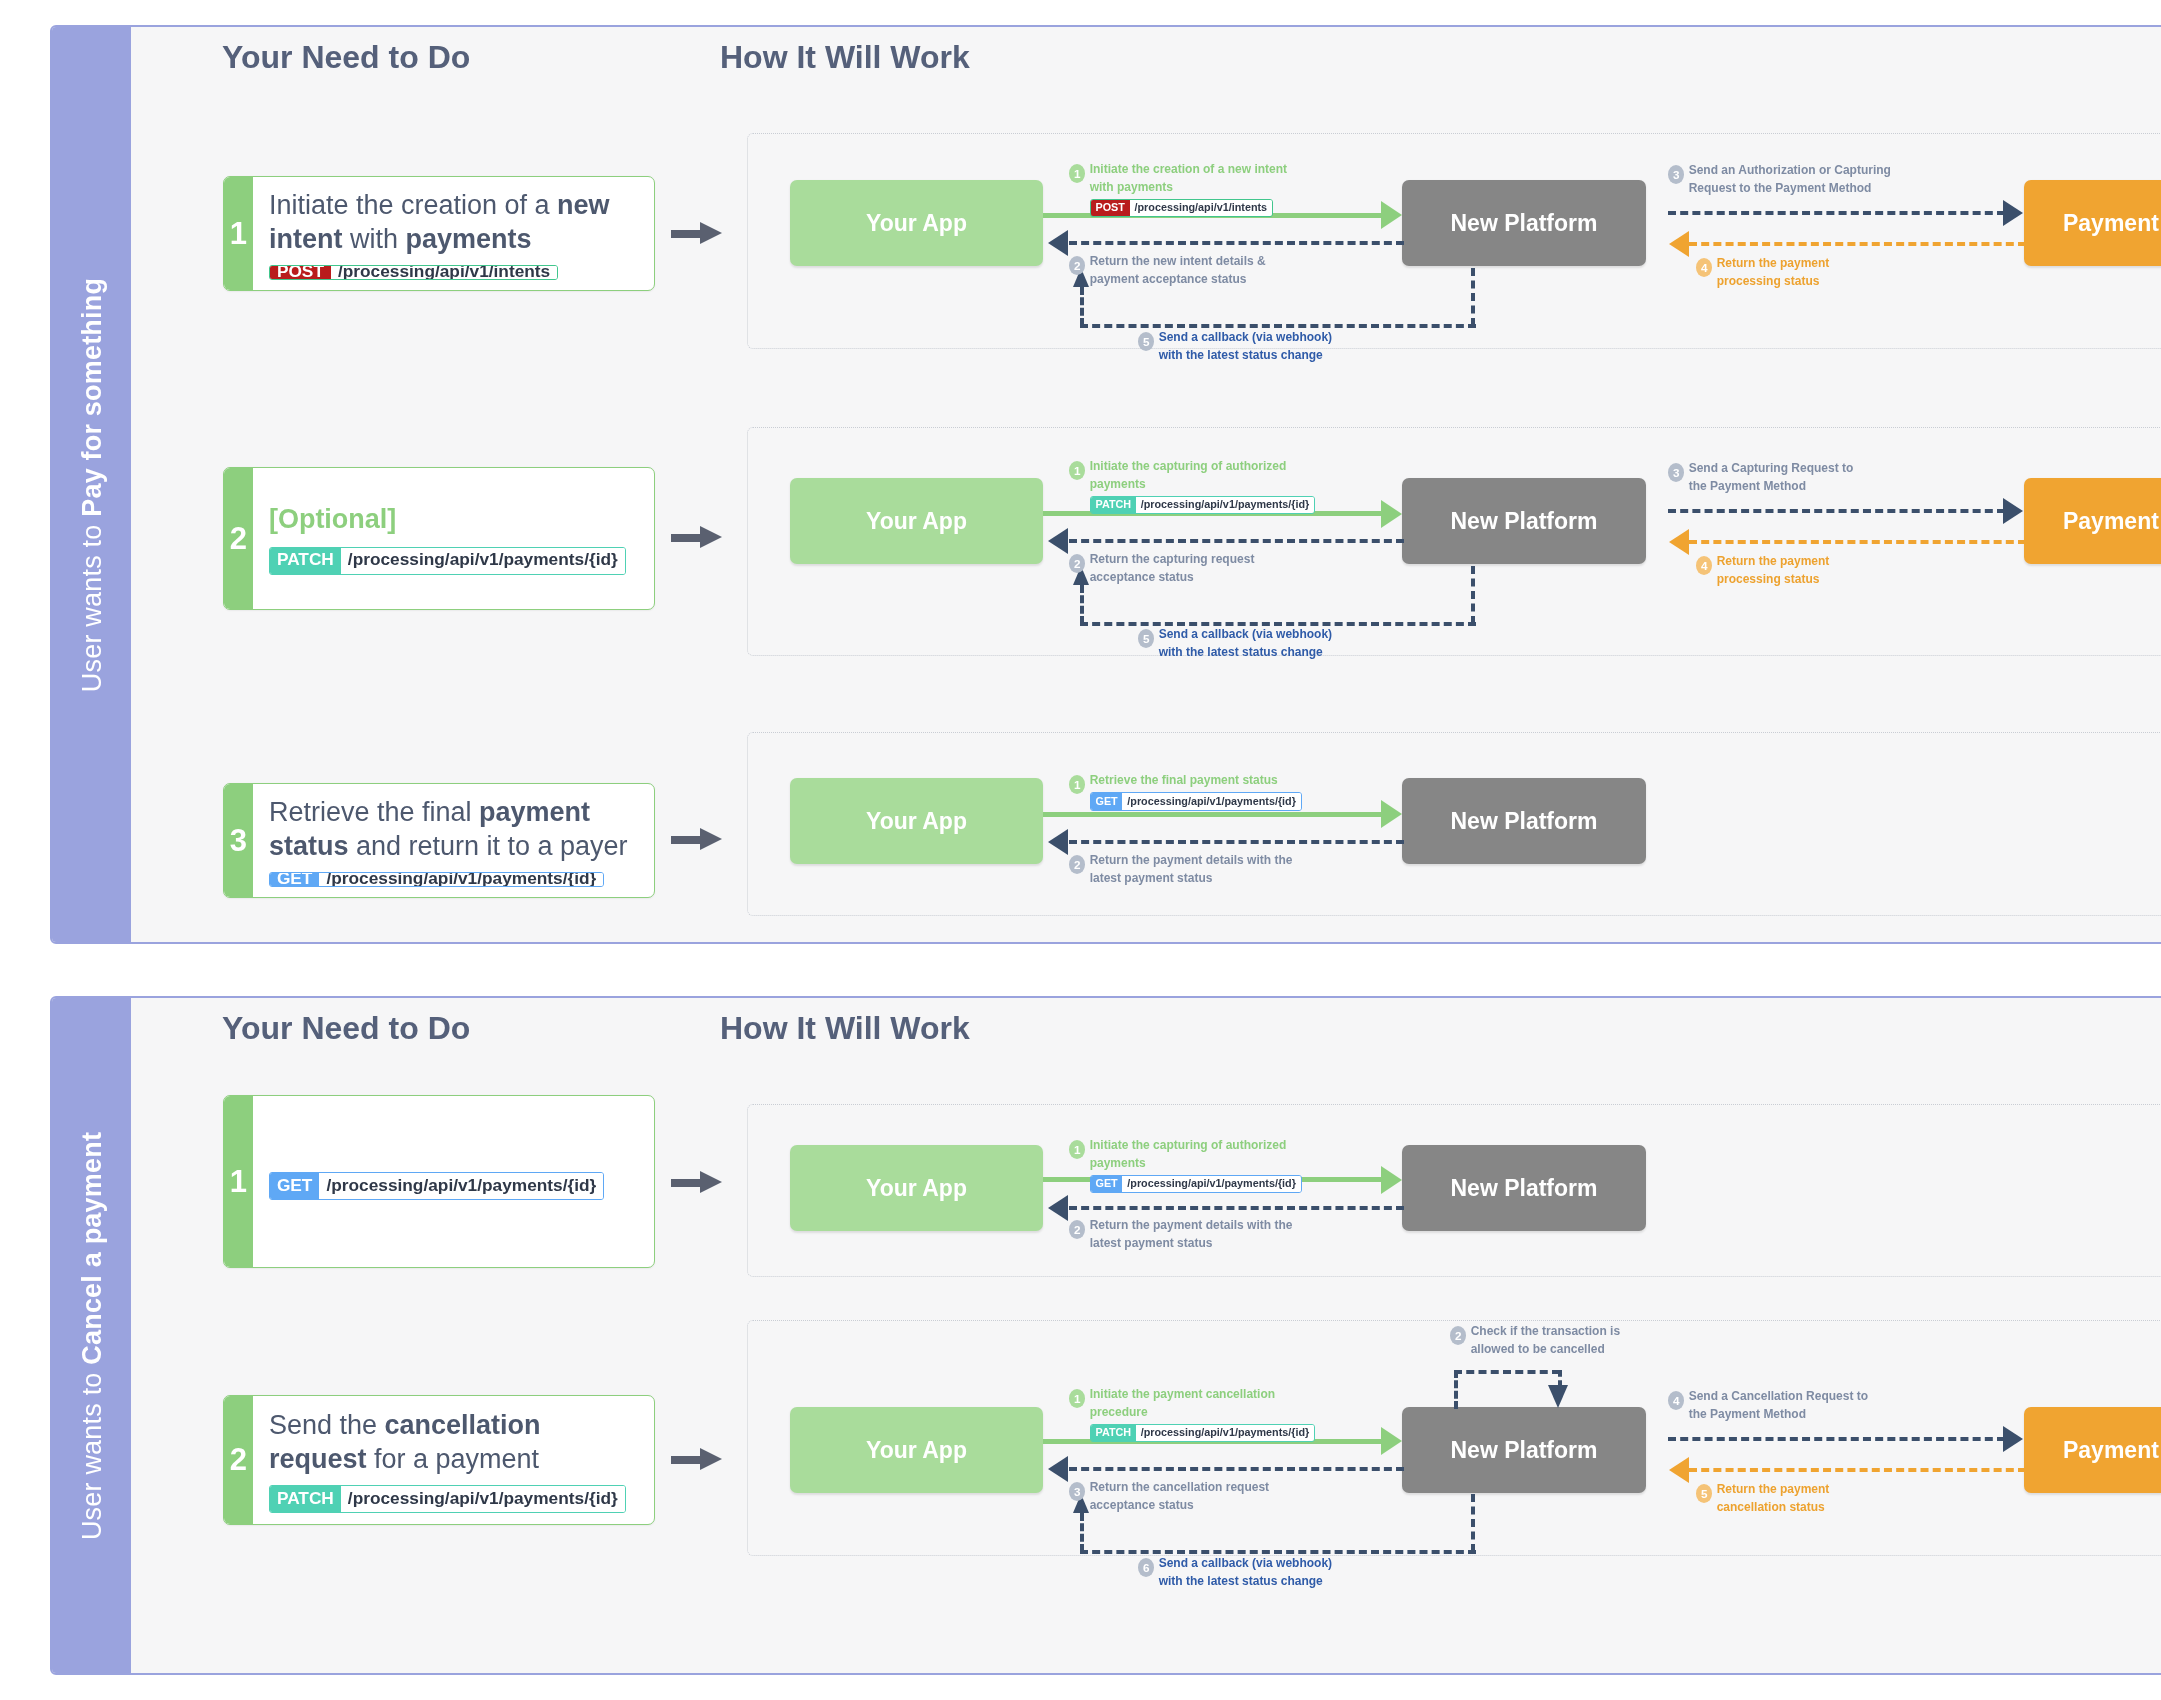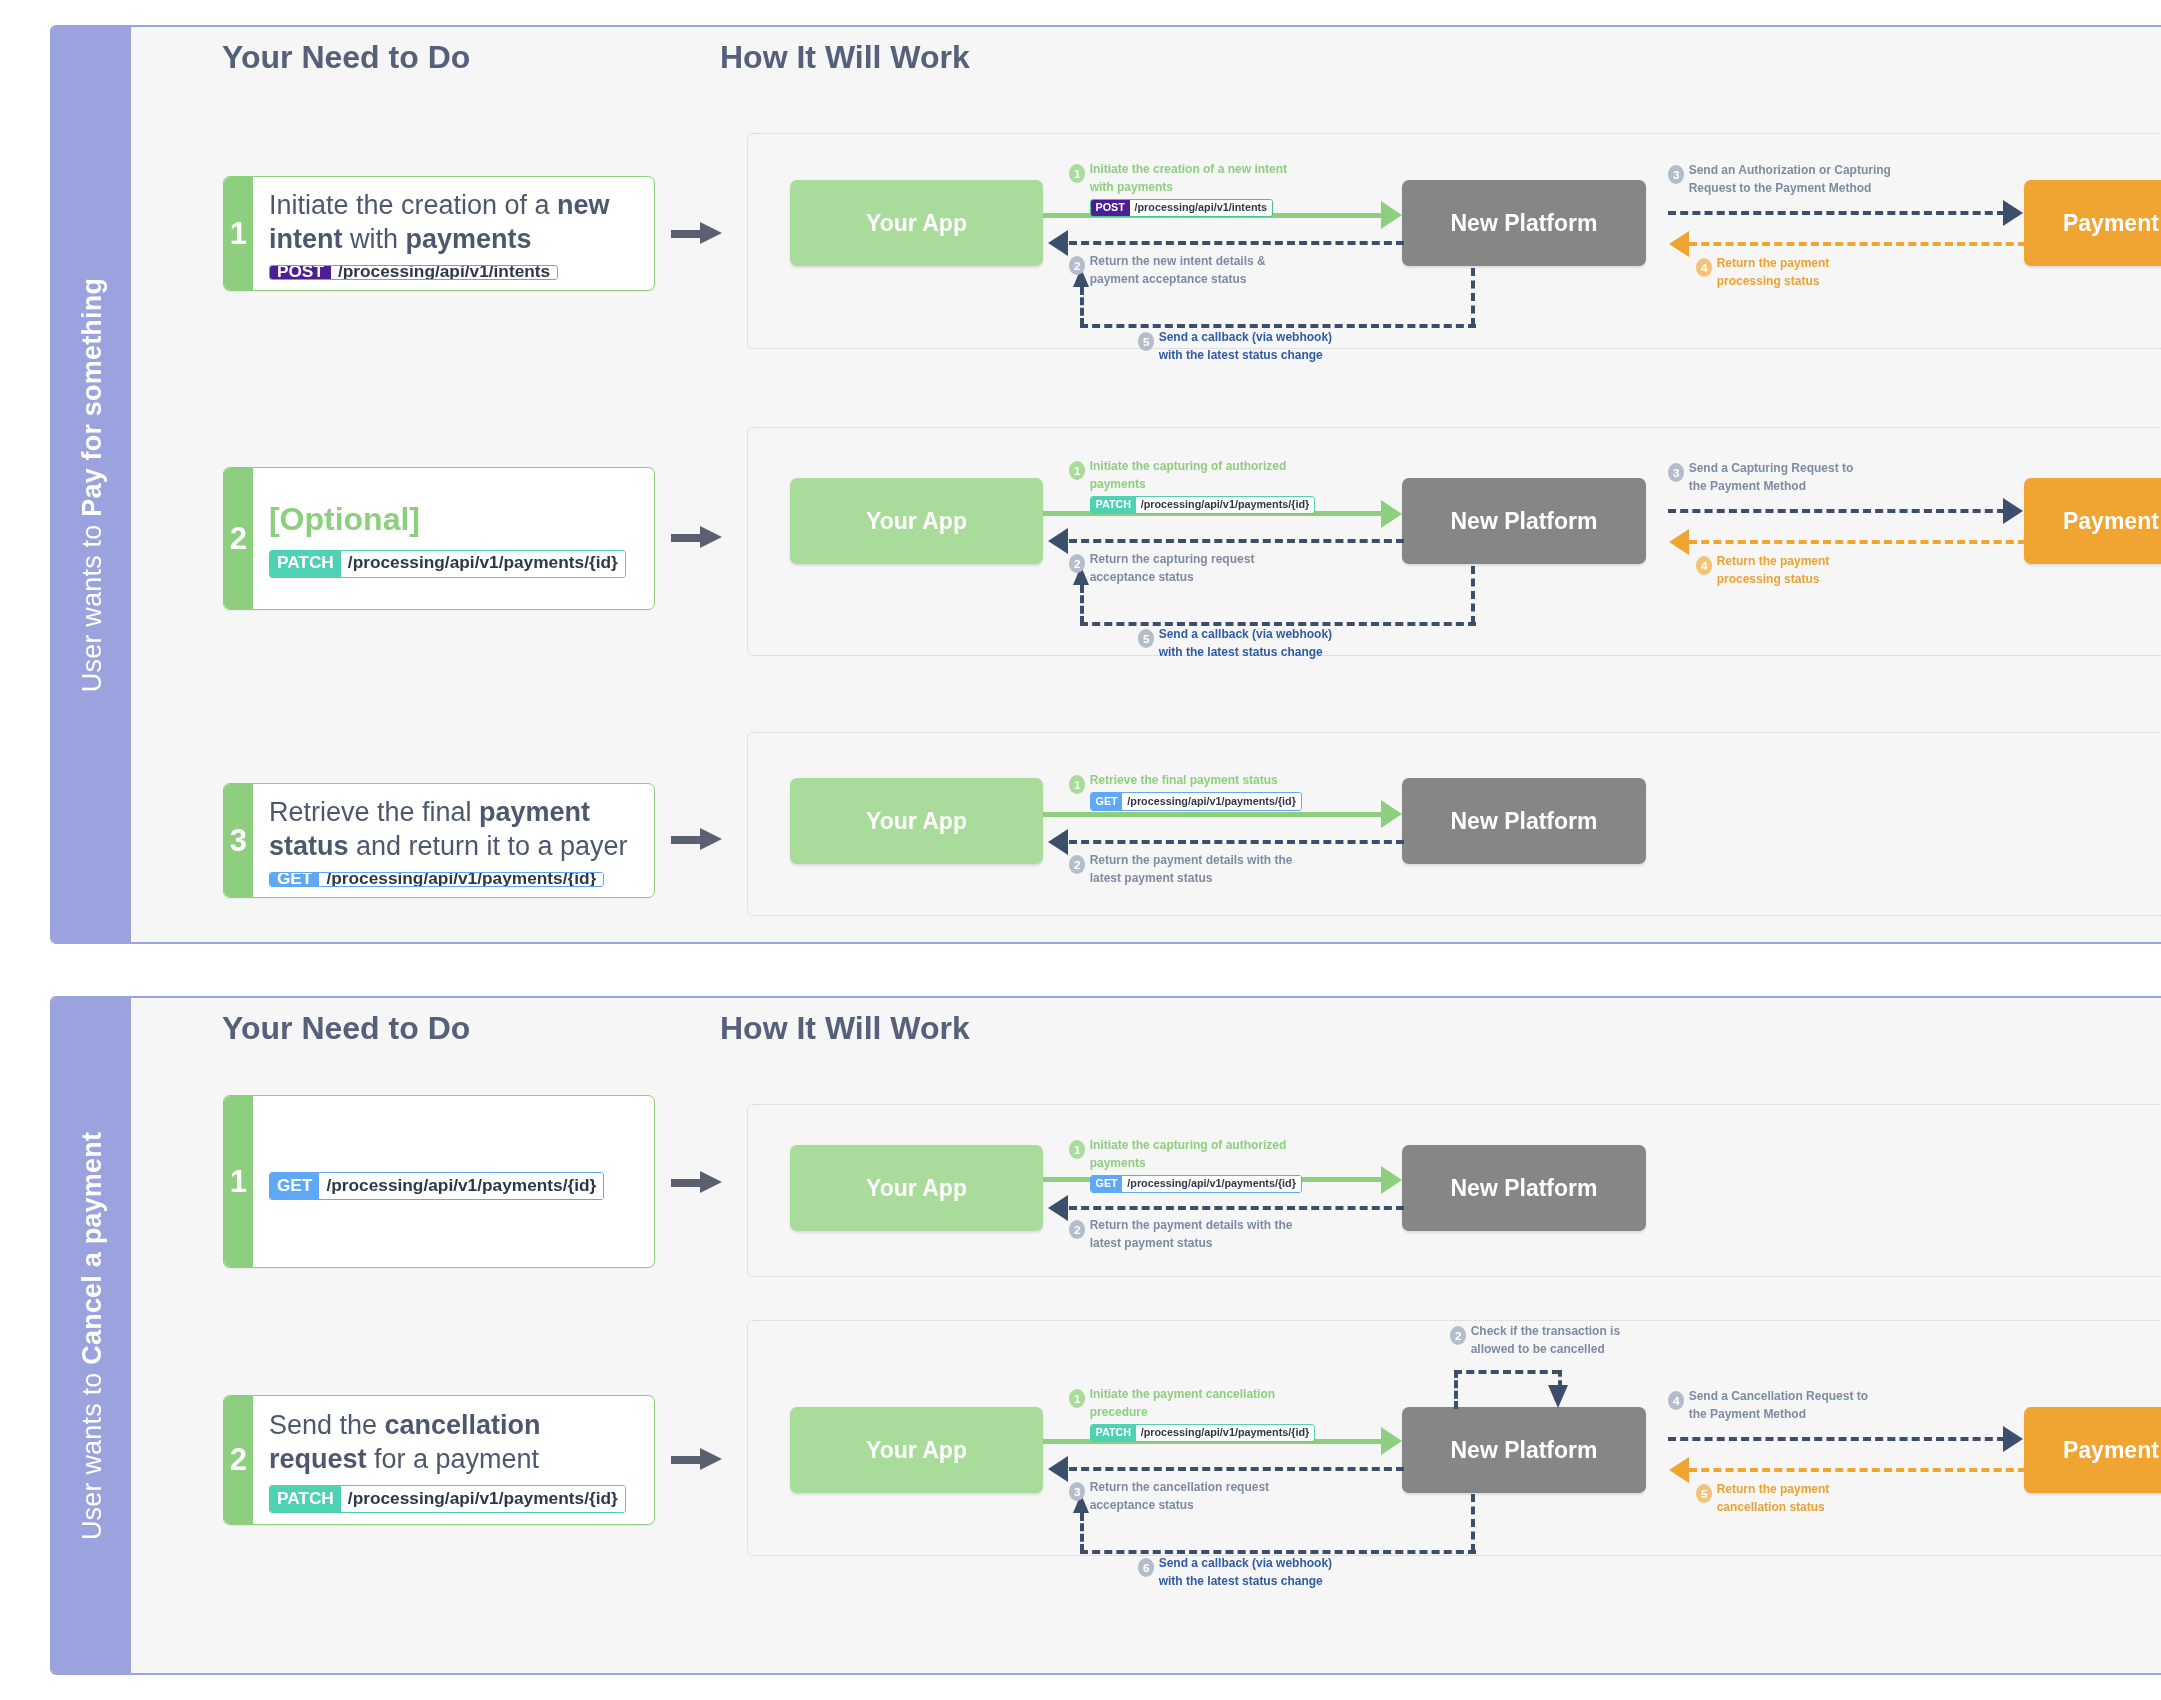--- a/index.html
+++ b/index.html
@@ -85,21 +85,21 @@
   }
   .need-content {
     flex:1;
     padding:11.2px 13px 10.4px 16.4px;
     display:flex;
     flex-direction:column;
     justify-content:center;
   }
   .need-optional {
     color:#8dcf7e;
-    font-size:32px;
+    font-size:27px;
     font-weight:700;
     line-height:1.22;
     font-family:"Liberation Sans Narrow","Liberation Sans",sans-serif;
     margin-bottom:1.7px;
   }
   .need-text {
     font-size:27px;
     line-height:1.26;
     color:#4d586e;
     font-weight:400;
@@ -131,21 +131,21 @@
   
   .endpoint.big { margin-top:8.6px; border:1.3px solid transparent; }
   .endpoint.big .verb { font-size:17.3px; padding:3.9px 7px 4.8px; }
   .endpoint.big .path { font-size:17.3px; padding:3.9px 7px 4.8px; }
   
   .endpoint.small { border:1.3px solid transparent; }
   .endpoint.small .verb { font-size:10.8px; padding:2.6px 4.8px 3px; }
   .endpoint.small .path { font-size:10.8px; padding:2.6px 4.8px 3px; }
 
   .ep-post  { border-color:#41c68d !important; }
-  .ep-post  .verb { background:#4c1d95; }
+  .ep-post  .verb { background:#b91c1c; }
   .ep-patch { border-color:#4fd1b4 !important; }
   .ep-patch .verb { background:#4fd1b4; }
   .ep-get   { border-color:#5fa8f5 !important; }
   .ep-get   .verb { background:#5fa8f5; }
 
   
   .big-arrow {
     position:absolute;
     width:52px; height:23px;
   }

